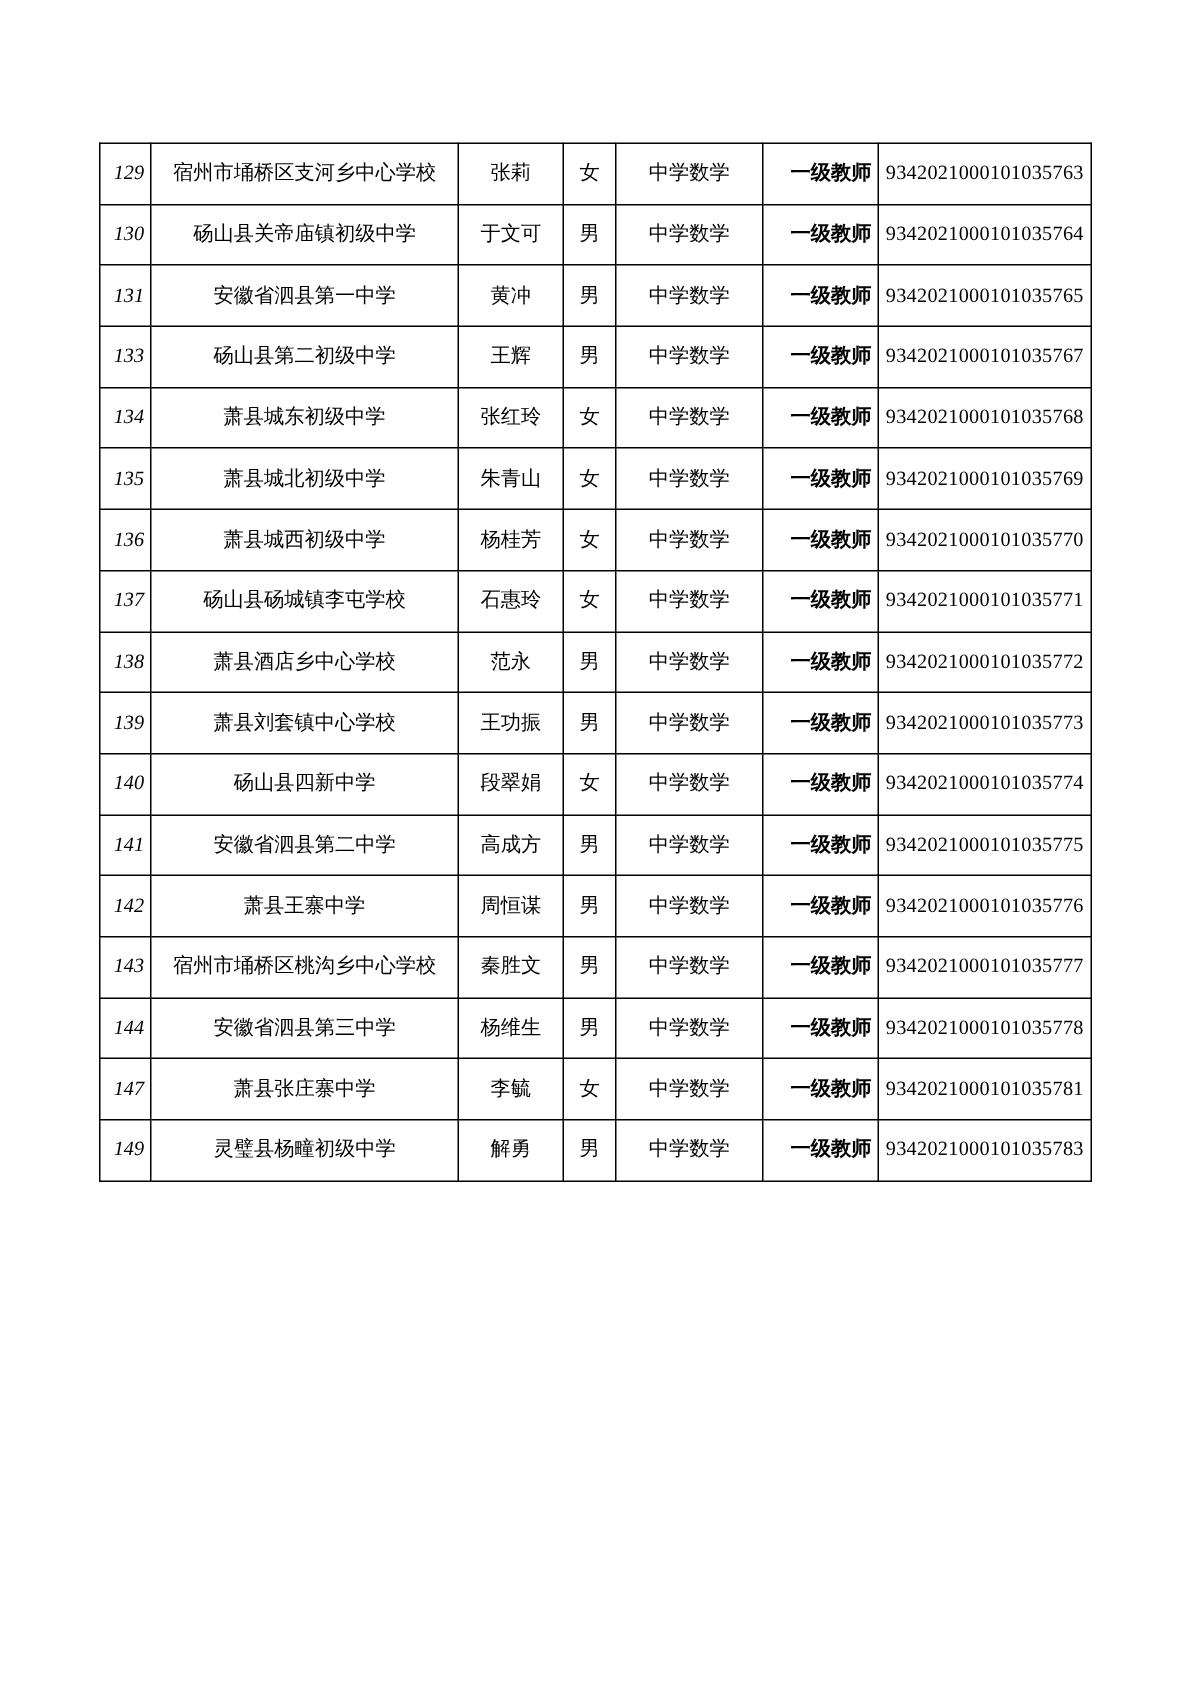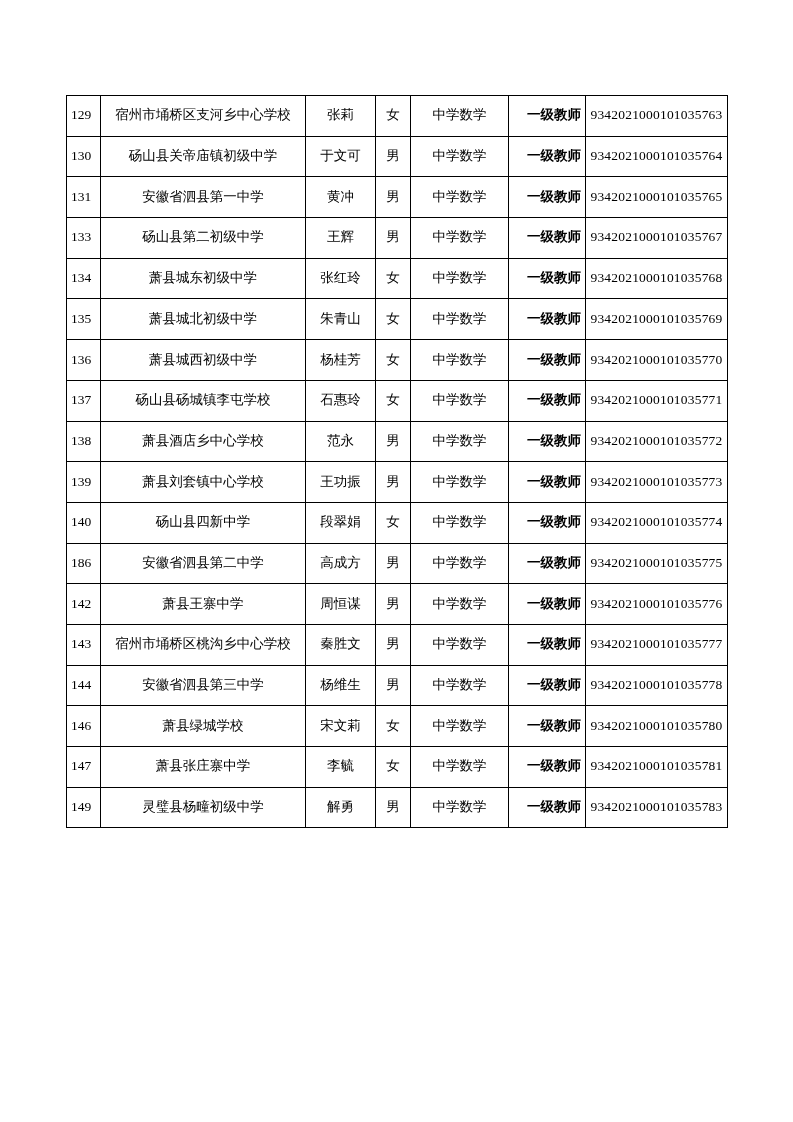--- a/index.html
+++ b/index.html
@@ -27,21 +27,21 @@
   table.roster td {
     border: 1px solid #000000;
     height: 39.7px;
     font-size: 13.5px;
     line-height: 1.1;
     padding: 0 4px;
     vertical-align: middle;
     overflow: hidden;
     white-space: nowrap;
   }
-  td.c-no     { text-align: left; padding: 0 1px; }
+  td.c-no     { text-align: right; padding: 0 1px; font-style: italic; }
   td.c-school { text-align: center; }
   td.c-name   { text-align: center; }
   td.c-gender { text-align: center; }
   td.c-subject{ text-align: center; }
   td.c-title  { text-align: right; font-weight: bold; }
   td.c-cert   { text-align: center; padding: 0 1px; letter-spacing: 0.2px; }
 </style>
 </head>
 <body>
 
@@ -150,21 +150,21 @@
         <tr>
     <td class="c-no">140</td>
     <td class="c-school">砀山县四新中学</td>
     <td class="c-name">段翠娟</td>
     <td class="c-gender">女</td>
     <td class="c-subject">中学数学</td>
     <td class="c-title">一级教师</td>
     <td class="c-cert">9342021000101035774</td>
   </tr>
         <tr>
-    <td class="c-no">186</td>
+    <td class="c-no">141</td>
     <td class="c-school">安徽省泗县第二中学</td>
     <td class="c-name">高成方</td>
     <td class="c-gender">男</td>
     <td class="c-subject">中学数学</td>
     <td class="c-title">一级教师</td>
     <td class="c-cert">9342021000101035775</td>
   </tr>
         <tr>
     <td class="c-no">142</td>
     <td class="c-school">萧县王寨中学</td>
@@ -184,29 +184,20 @@
     <td class="c-cert">9342021000101035777</td>
   </tr>
         <tr>
     <td class="c-no">144</td>
     <td class="c-school">安徽省泗县第三中学</td>
     <td class="c-name">杨维生</td>
     <td class="c-gender">男</td>
     <td class="c-subject">中学数学</td>
     <td class="c-title">一级教师</td>
     <td class="c-cert">9342021000101035778</td>
-  </tr>
-        <tr>
-    <td class="c-no">146</td>
-    <td class="c-school">萧县绿城学校</td>
-    <td class="c-name">宋文莉</td>
-    <td class="c-gender">女</td>
-    <td class="c-subject">中学数学</td>
-    <td class="c-title">一级教师</td>
-    <td class="c-cert">9342021000101035780</td>
   </tr>
         <tr>
     <td class="c-no">147</td>
     <td class="c-school">萧县张庄寨中学</td>
     <td class="c-name">李毓</td>
     <td class="c-gender">女</td>
     <td class="c-subject">中学数学</td>
     <td class="c-title">一级教师</td>
     <td class="c-cert">9342021000101035781</td>
   </tr>

